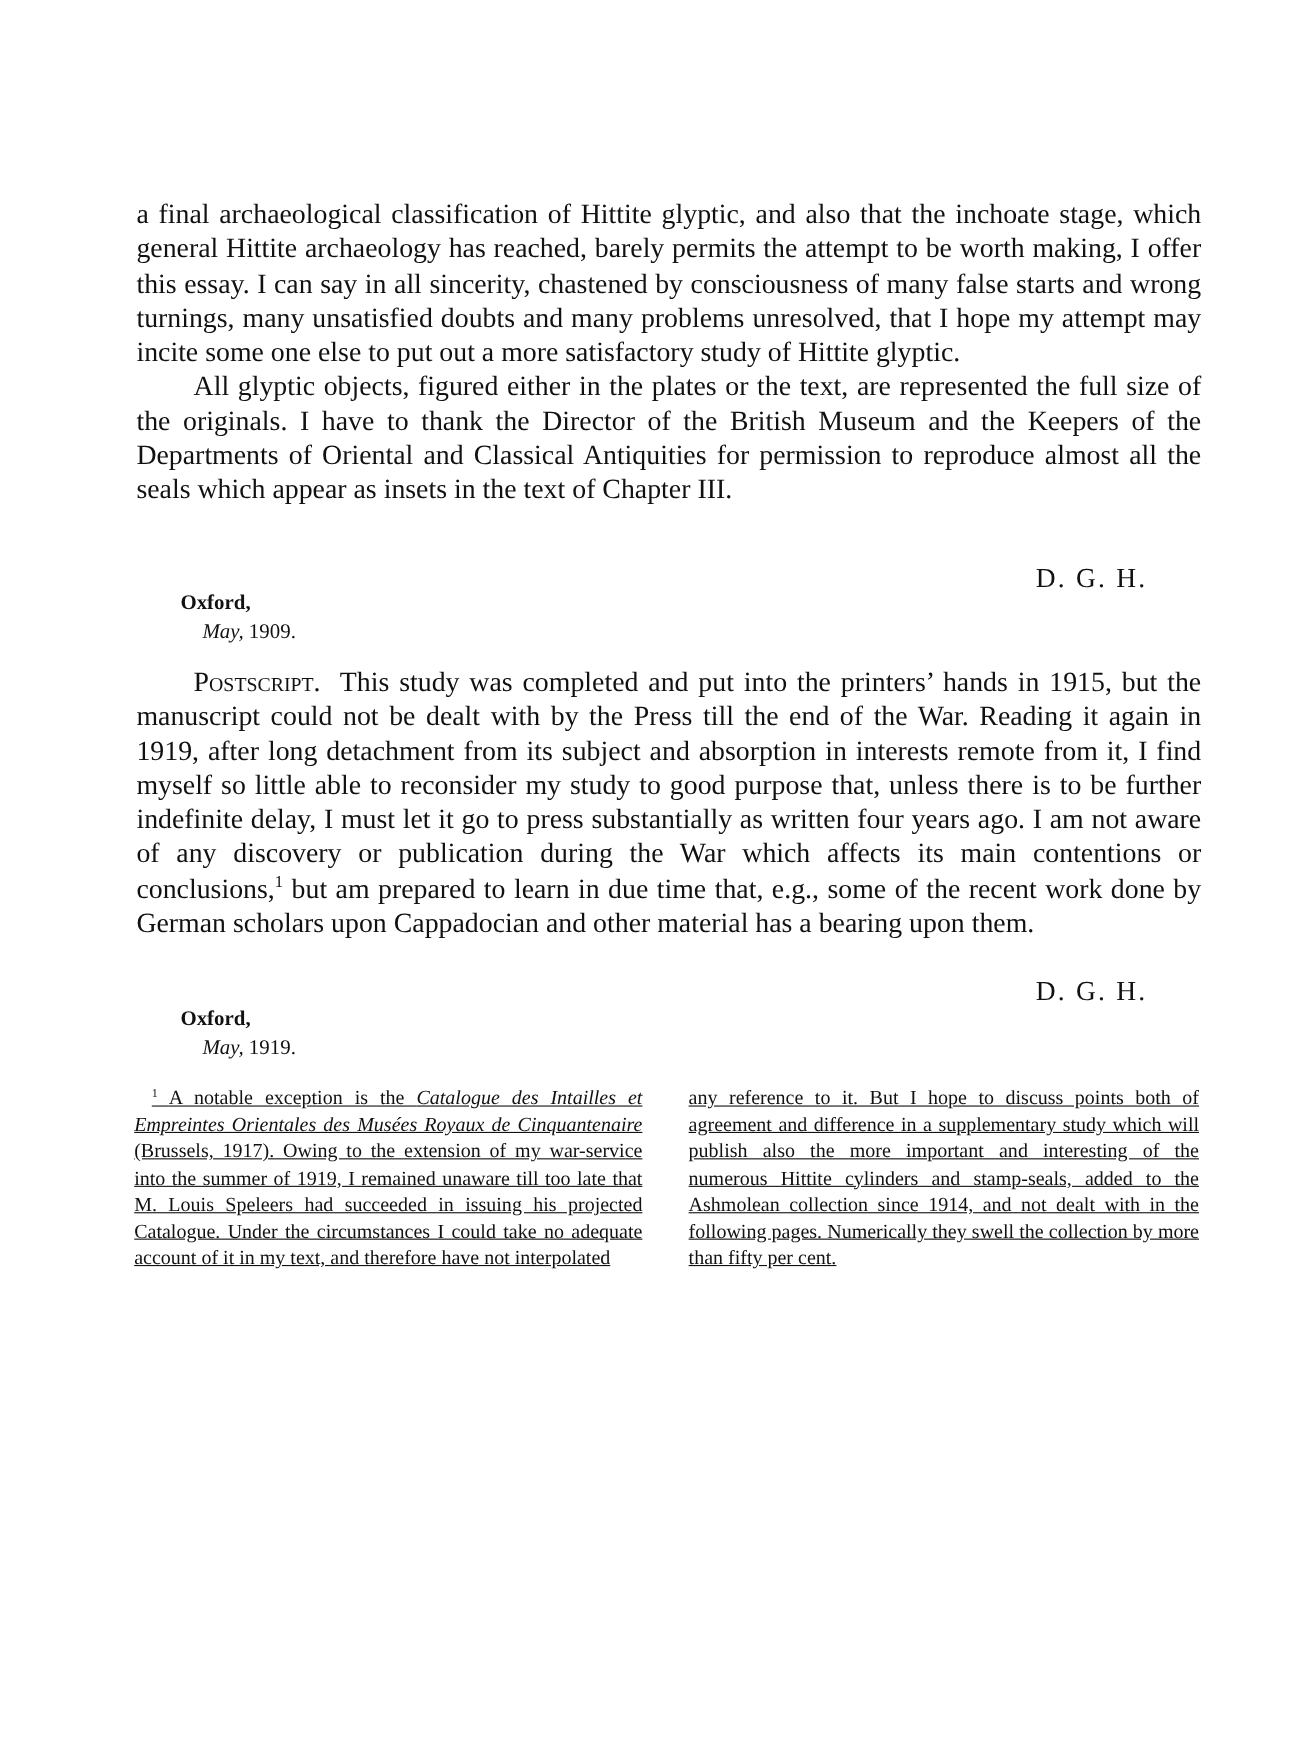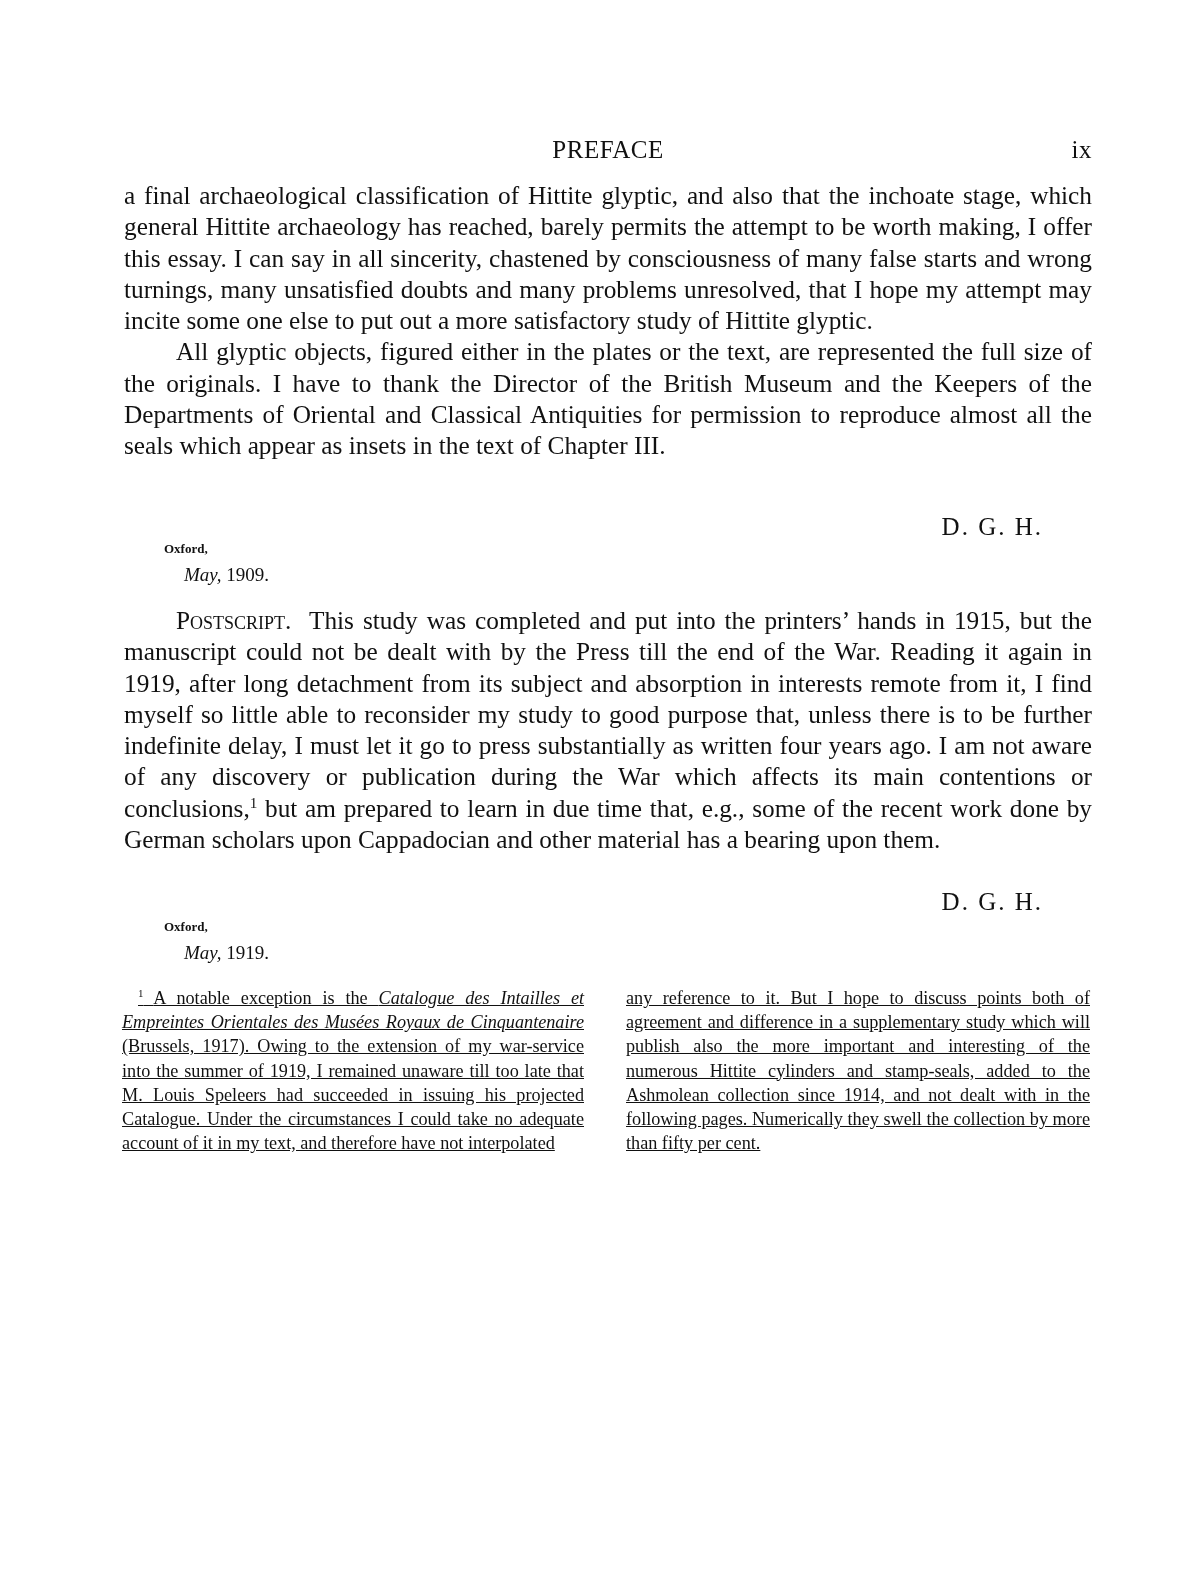--- a/index.html
+++ b/index.html
@@ -18,43 +18,39 @@
       position: absolute; left: 124px; width: 968px;
       font-size: 25.3px; line-height: 31.3px; text-align: justify;
       text-align-last: left;
     }
     .body-text p { margin: 0; }
     .indent { text-indent: 52px; }
     .sig {
       position: absolute; right: 148px; font-size: 25px; letter-spacing: 2px; margin-left: 12px;
     }
     .place { position: absolute; font-size: 19px; line-height: 26px; }
-    .place .city { display: block; margin-left: 0; font-weight: bold; font-size: 13px; }
+    .place .city { display: block; margin-left: 0; font-weight: bold; font-size: 19px; }
     .place .date { display: block; margin-left: 20px; }
     .place .date i { font-style: italic; margin-top: 20px; }
     .sc { font-variant: small-caps; }
     .fn-col {
       position: absolute; top: 986px; font-size: 18.2px; line-height: 24.2px;
       text-align: justify; text-align-last: left;
     }
     .fn-col p { margin: 0; text-decoration: underline; }
     .fn-left { left: 122px; width: 462px; }
     .fn-right { left: 626px; width: 464px; }
     sup { font-size: 0.6em; line-height: 0; vertical-align: super; }
     i { font-style: italic; }
   </style>
 </head>
 <body>
 
 <div class="page">
 
-  <div class="running-head">
-    <span class="title">PREFACE</span>
-    <span class="folio">ix</span>
-  </div>
 
   <div class="body-text" style="top:180px;">
     <p>a final archaeological classification of Hittite glyptic, and also that the inchoate stage, which general Hittite archaeology has reached, barely permits the attempt to be worth making, I offer this essay.  I can say in all sincerity, chastened by consciousness of many false starts and wrong turnings, many unsatisfied doubts and many problems unresolved, that I hope my attempt may incite some one else to put out a more satisfactory study of Hittite glyptic.</p>
     <p class="indent">All glyptic objects, figured either in the plates or the text, are represented the full size of the originals.  I have to thank the Director of the British Museum and the Keepers of the Departments of Oriental and Classical Antiquities for permission to reproduce almost all the seals which appear as insets in the text of Chapter III.</p>
   </div>
 
   <div class="sig" style="top:513px;">D. G. H.</div>
 
   <div class="place" style="left:164px; top:536px;">
     <span class="city">Oxford,</span>

